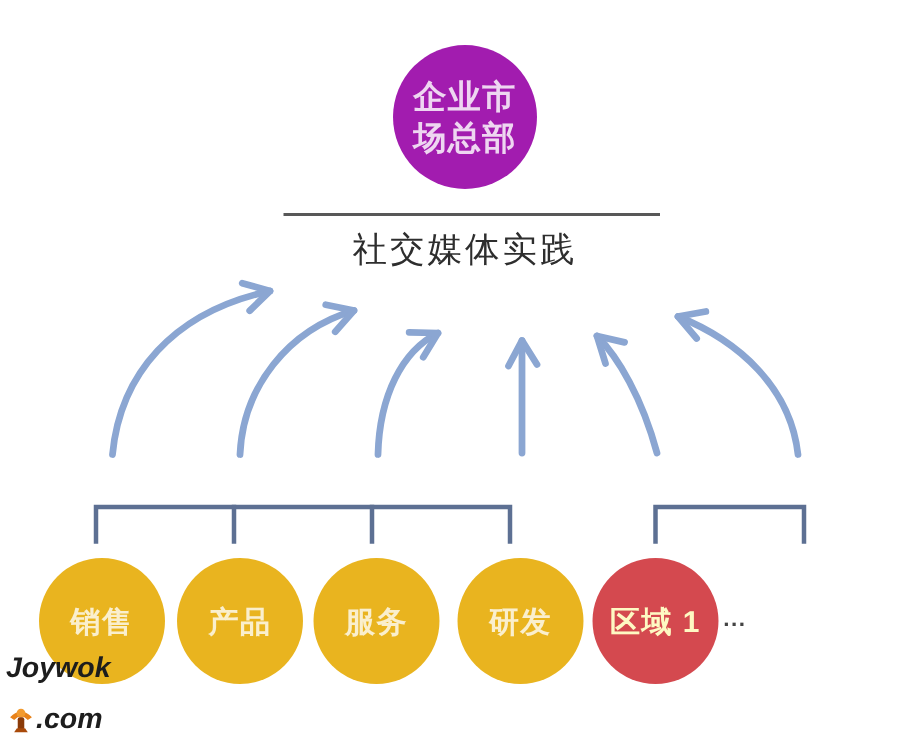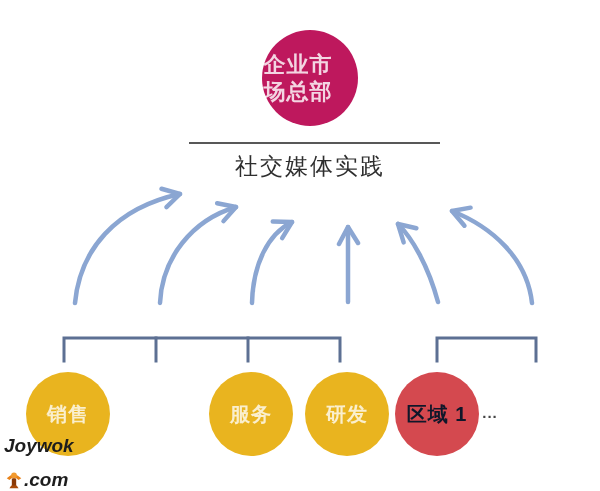--- a/index.html
+++ b/index.html
@@ -6,22 +6,22 @@
   body{
     width:600px;height:491px;position:relative;background:#ffffff;
     font-family:"Liberation Sans","DejaVu Sans",sans-serif;
     overflow:hidden;
   }
   .stage{position:absolute;left:0;top:0;width:600px;height:491px;}
 
   
   .hq-circle{
     position:absolute;left:262px;top:30px;width:96px;height:96px;
-    background:#be185d;border-radius:50%;
-    display:flex;align-items:center;justify-content:flex-start;
+    background:#a21caf;border-radius:50%;
+    display:flex;align-items:center;justify-content:center;
   }
   .hq-label{
     width:72px;text-align:center;
     font-size:22px;line-height:27px;font-weight:700;letter-spacing:1px;
     color:rgba(255,255,255,0.82);
     word-break:break-all;
   }
 
   
   .divider{
@@ -43,21 +43,21 @@
   .node-circle{
     position:absolute;top:372px;width:84px;height:84px;border-radius:50%;
     display:flex;align-items:center;justify-content:center;
   }
   .dept{background:#e9b41f;justify-content:center;}
   .region{background:#d4494f;}
   .node-label{
     font-size:20px;font-weight:700;color:rgba(255,255,255,0.78);
     letter-spacing:1px;white-space:nowrap;
   }
-  .region .node-label{color:#0f172a;}
+  .region .node-label{color:#fef9c3;}
   .dept-1{left:26px;}  .dept-2{left:118px;} .dept-3{left:209px;} .dept-4{left:305px;}
   .region-1{left:395px;} .region-n{left:503px;}
 
   .ellipsis{
     position:absolute;left:478px;top:404px;width:24px;text-align:center;
     font-size:15px;font-weight:700;color:#444444;letter-spacing:1px;
   }
 
   
   .watermark{position:absolute;left:4px;top:437px;line-height:18px;font-style:italic;}
@@ -102,20 +102,23 @@
       <path d="M 64,361 L 64,338 L 340,338 L 340,361"></path>
       <path d="M 156,338 L 156,361"></path>
       <path d="M 248,338 L 248,361"></path>
       <path d="M 437,361 L 437,338 L 536,338 L 536,361"></path>
     </g>
   </svg>
 
   <div class="node-circle dept dept-1">
     <span class="node-label">销售</span>
   </div>
+  <div class="node-circle dept dept-2">
+    <span class="node-label">产品</span>
+  </div>
   <div class="node-circle dept dept-4">
     <span class="node-label">研发</span>
   </div>
   <div class="node-circle dept dept-3">
     <span class="node-label">服务</span>
   </div>
 
   <div class="node-circle region region-1">
     <span class="node-label">区域 1</span>
   </div>

